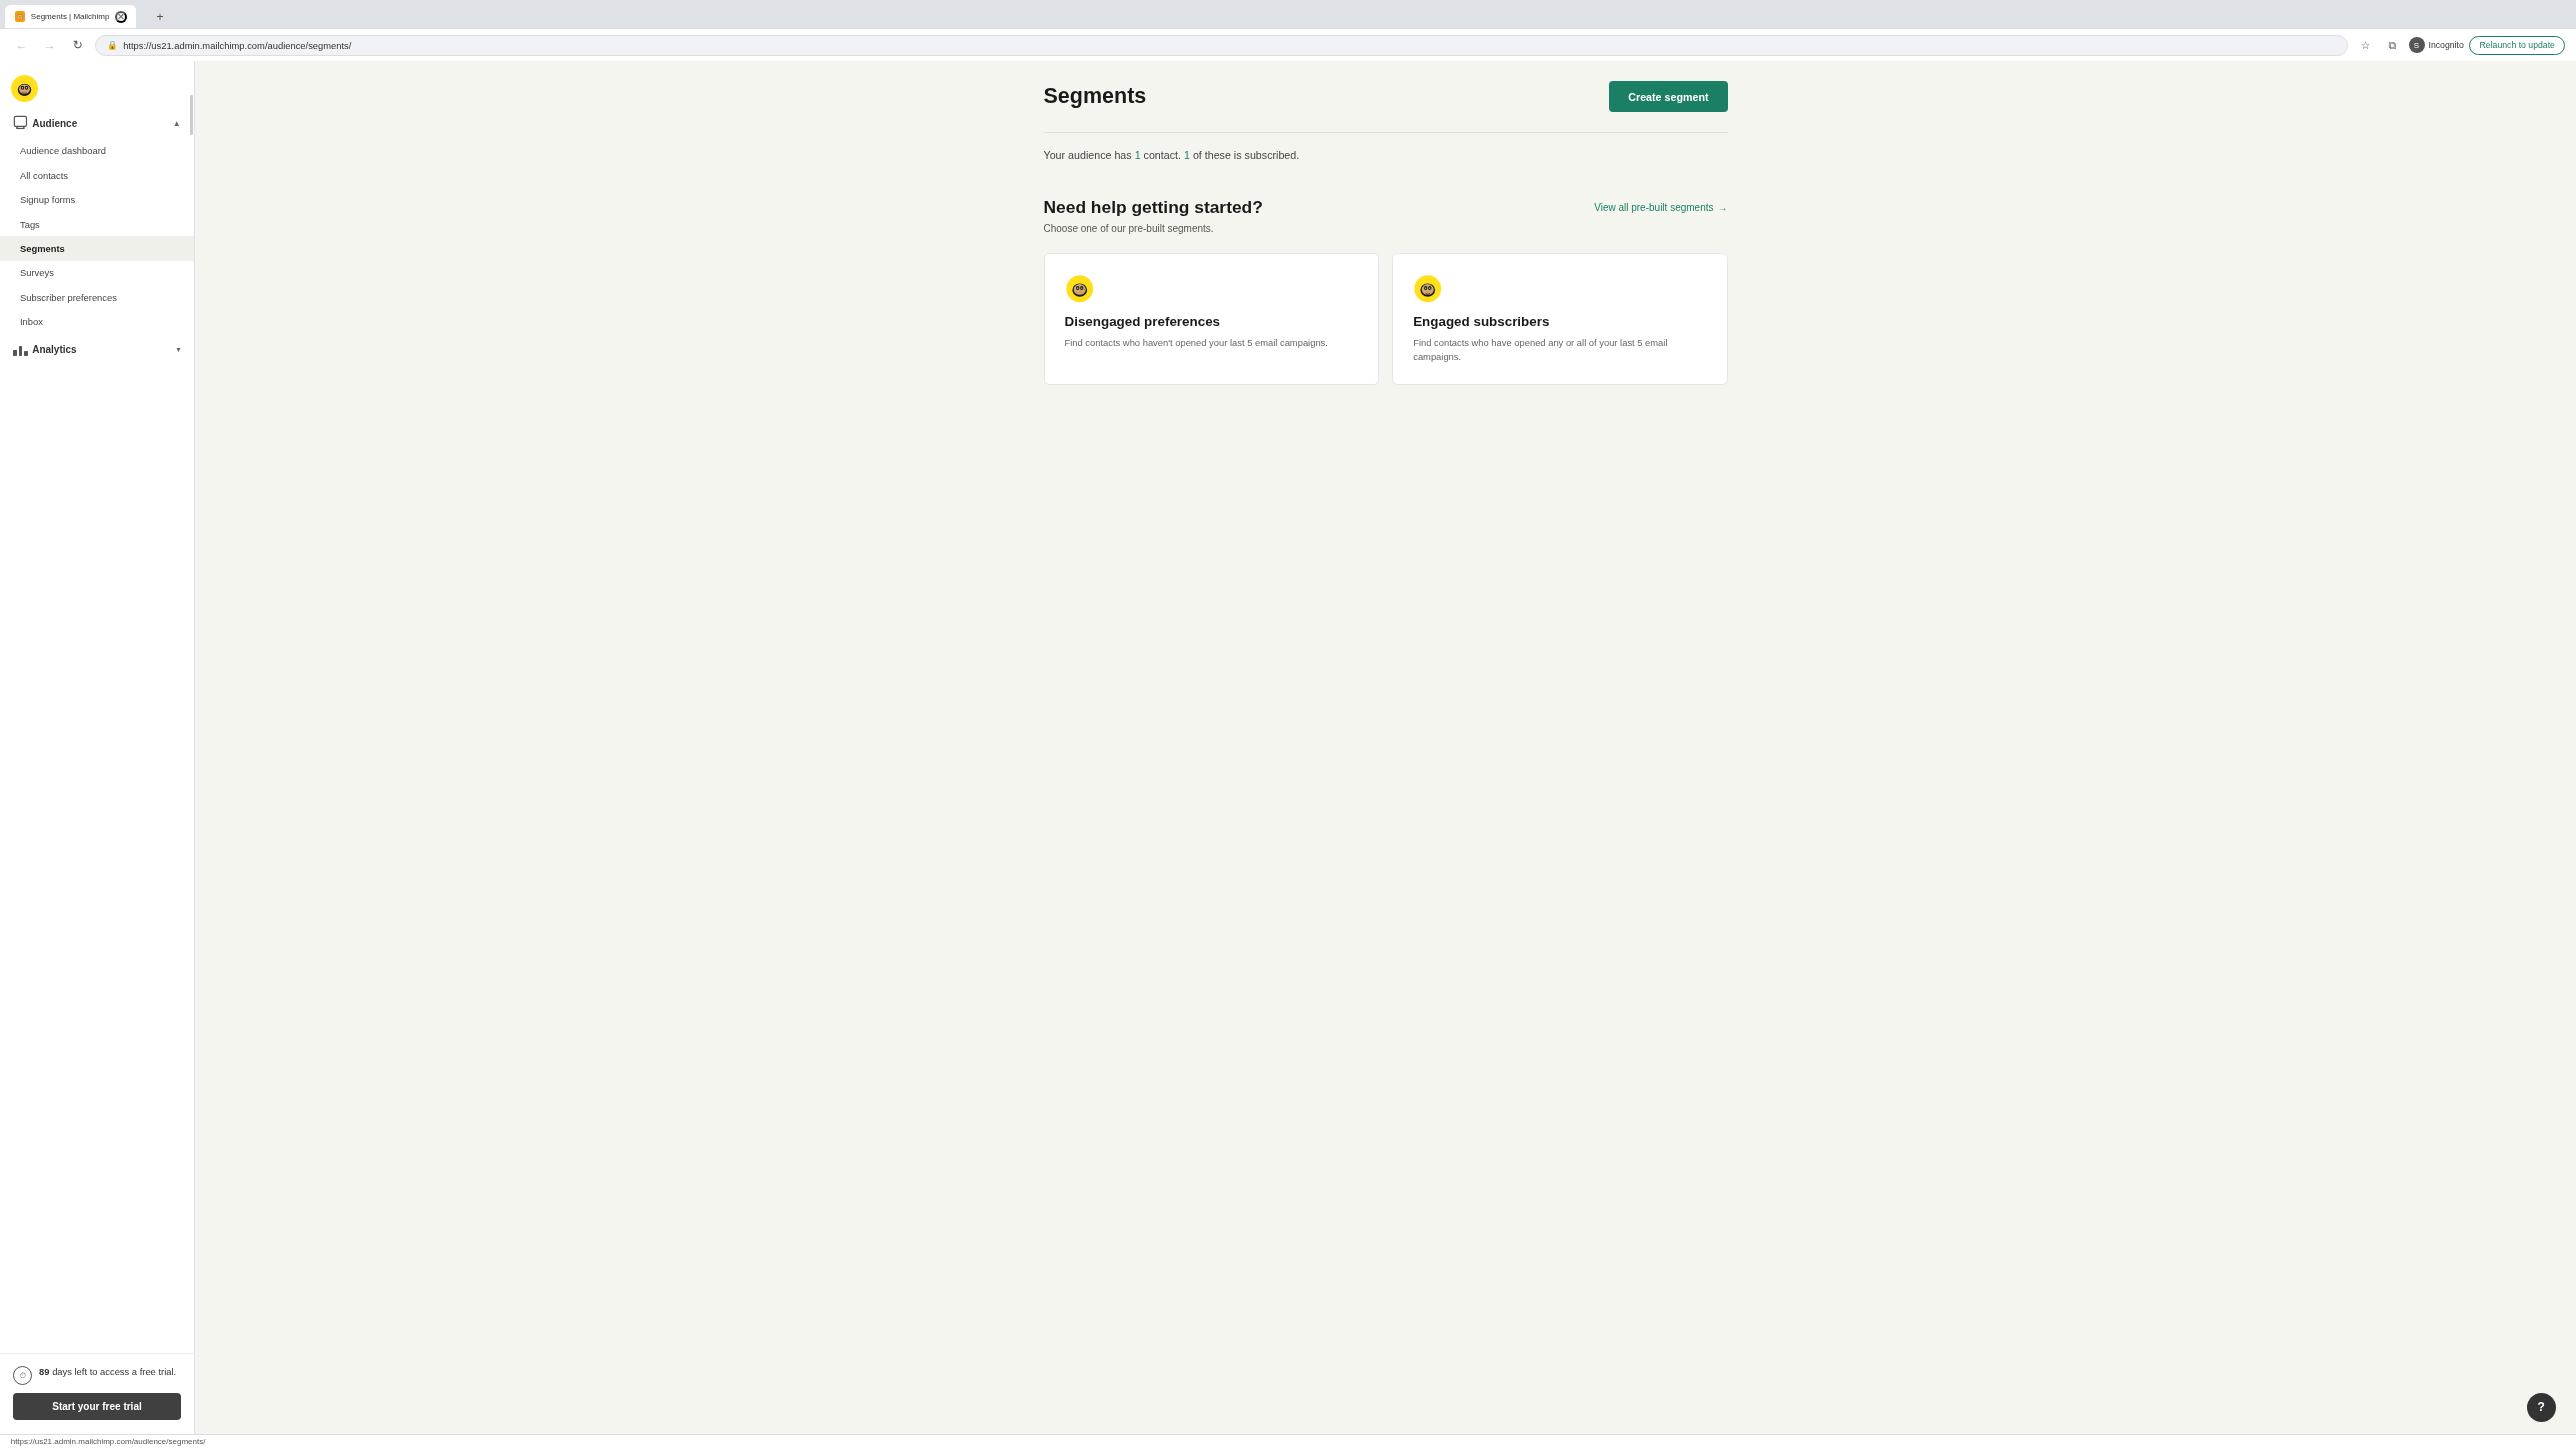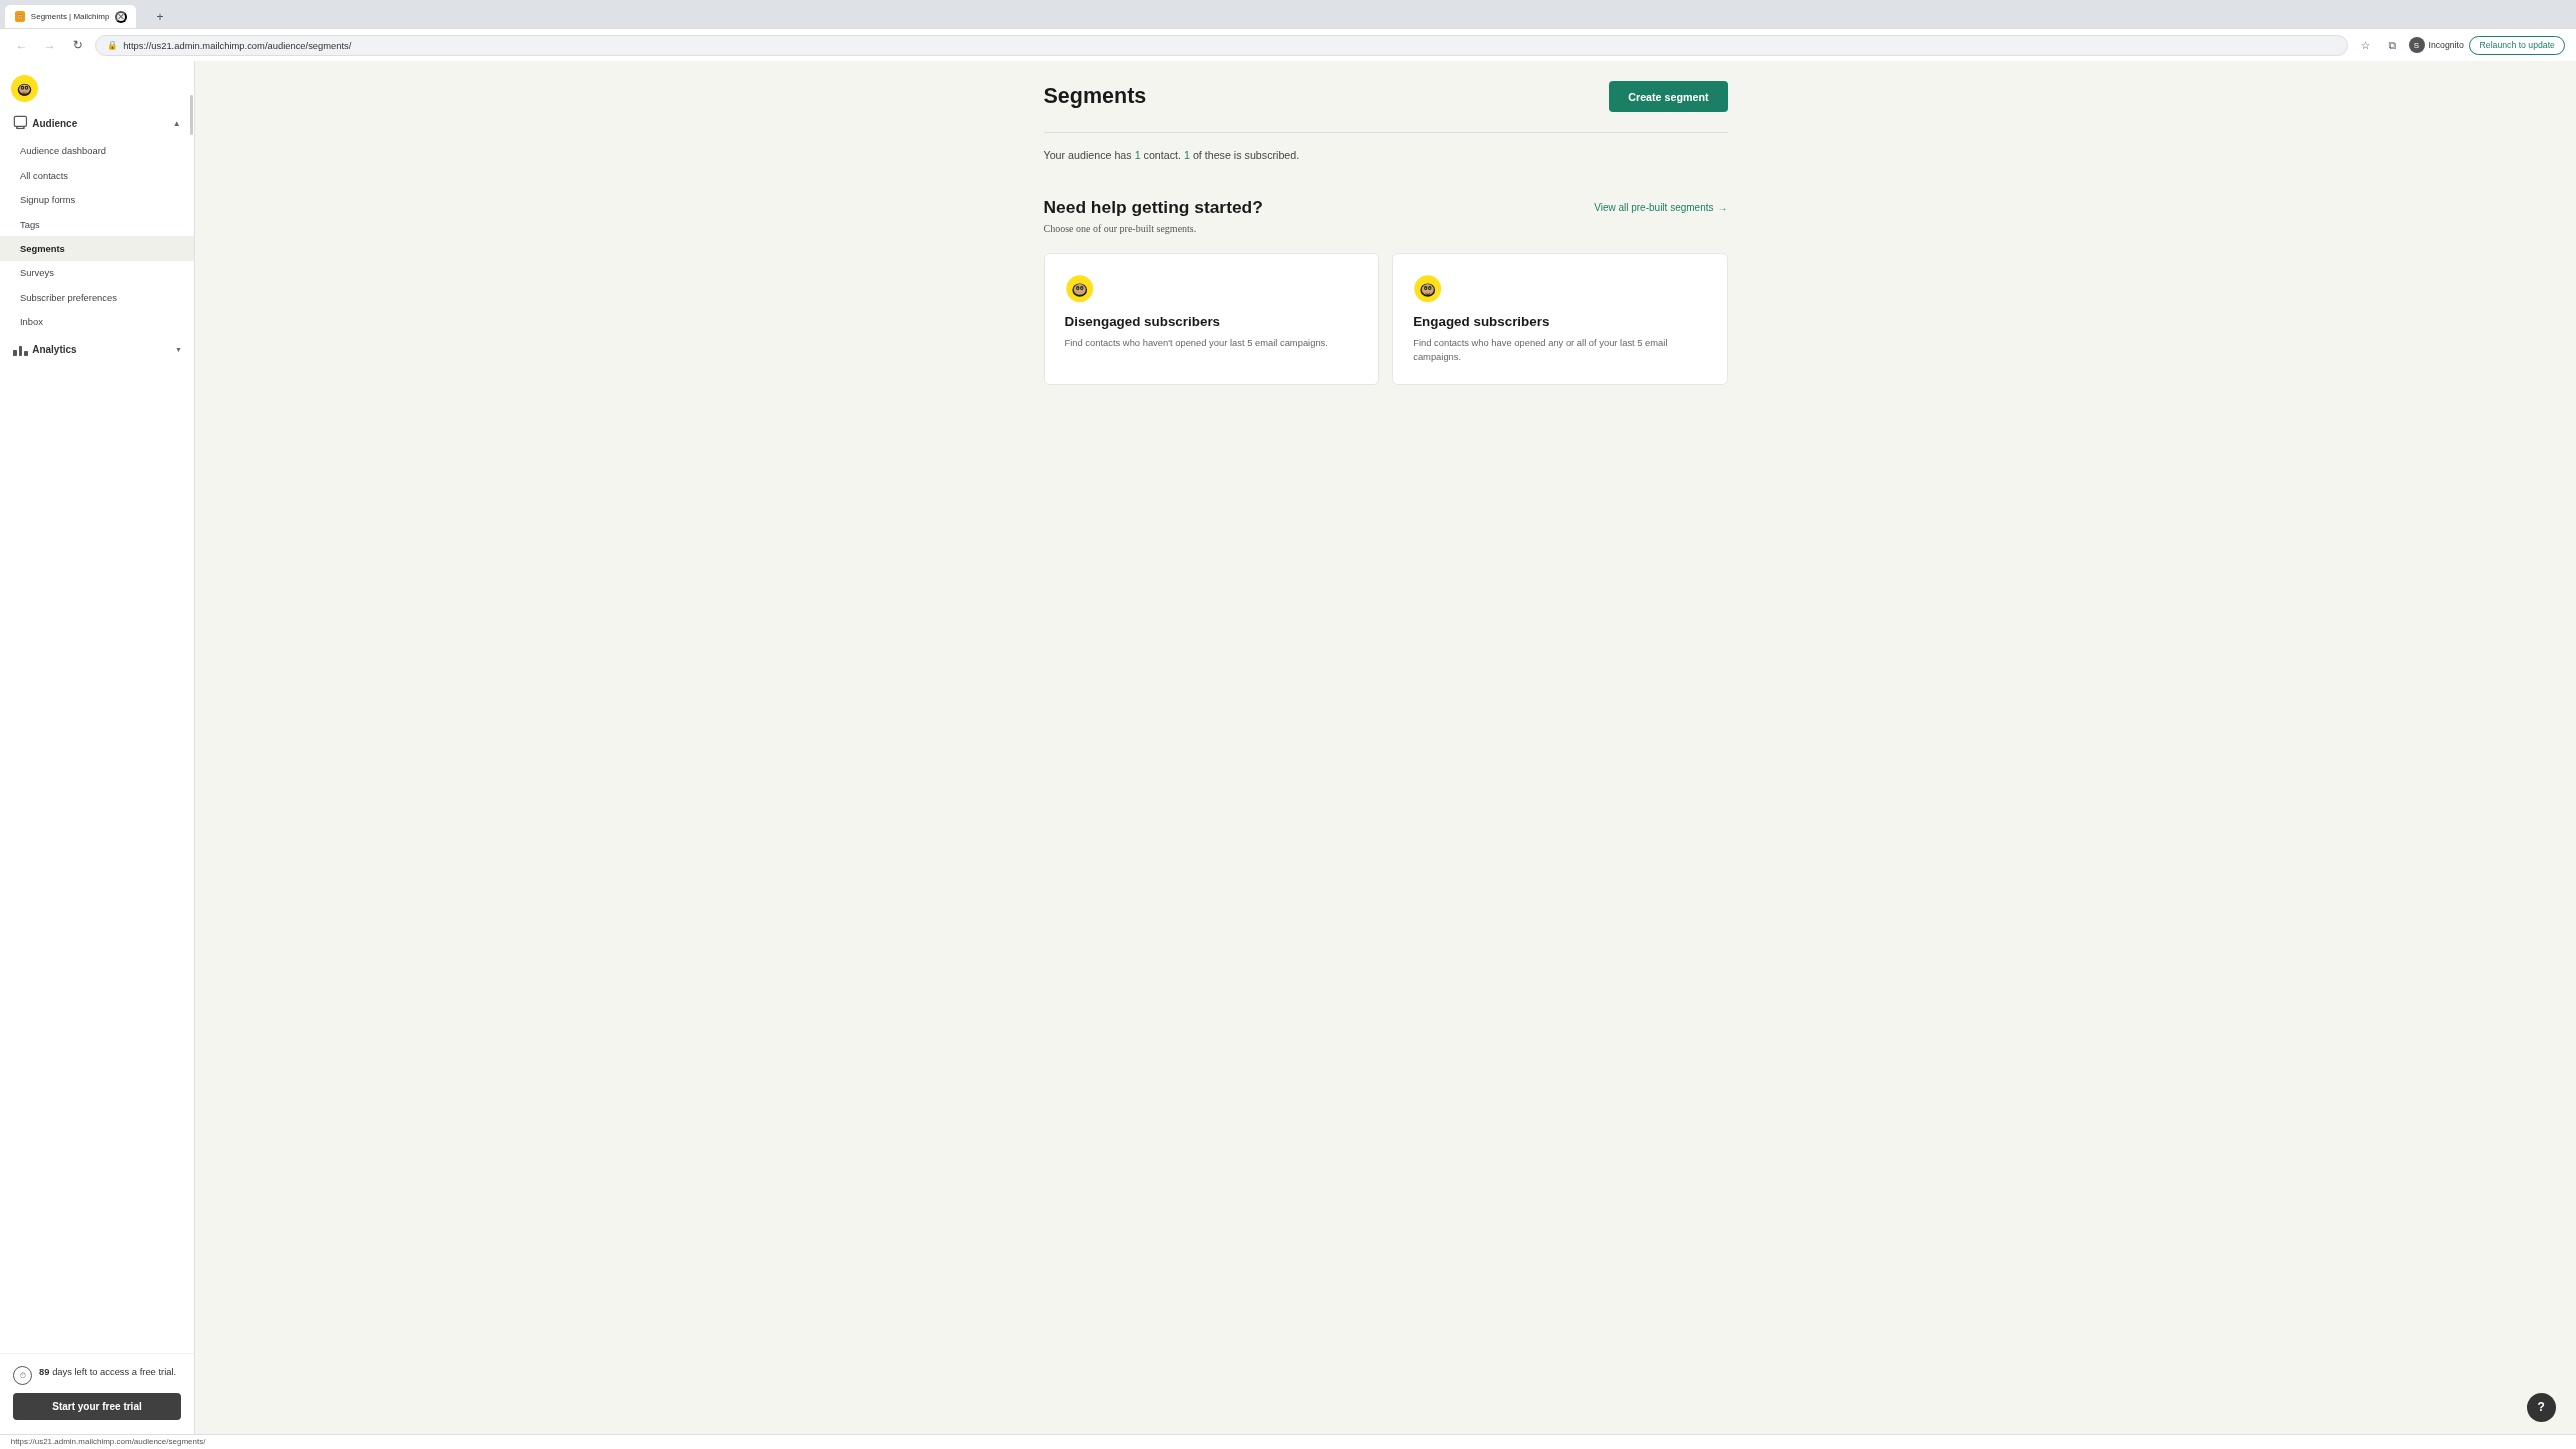--- a/index.html
+++ b/index.html
@@ -67,21 +67,21 @@
     .divider { border: none; border-top: 0.7px solid #ddd; margin: 13.4px 0; }
 
     .audience-name { font-size: 19px; font-weight: 700; color: #1a1a1a; margin-bottom: 6.7px; }
     .audience-desc { font-size: 10.7px; color: #444; line-height: 1.5; margin-bottom: 34px; }
     .audience-desc a { color: #1a7f64; text-decoration: none; }
 
     .help-section { }
     .help-header { display: flex; align-items: center; justify-content: space-between; margin-bottom: 5.4px; }
     .help-title { font-size: 17.4px; font-weight: 700; color: #1a1a1a; }
     .view-all-link { display: flex; align-items: center; gap: 4px; color: #1a7f64; font-size: 10px; text-decoration: none; cursor: pointer; }
-    .help-desc { font-size: 10px; color: #555; margin-bottom: 19px; font-family: Liberation Serif, serif; }
+    .help-desc { font-size: 10px; color: #555; margin-bottom: 19px; }
 
     .segment-cards { display: grid; grid-template-columns: 1fr 1fr; gap: 13.4px; }
     .segment-card { background: #fff; border-radius: 5.4px; padding: 20px; cursor: pointer; border: 0.7px solid #e5e5e5; }
     .card-icon { width: 29.5px; height: 29.5px; margin-bottom: 10.7px; }
     .card-title { font-size: 13.4px; font-weight: 700; color: #1a1a1a; margin-bottom: 6.7px; }
     .card-desc { font-size: 9.4px; color: #666; line-height: 1.5; }
 
     
     .status-bar { background: #fff; border-top: 0.7px solid #ddd; padding: 2.7px 10.7px; font-size: 8px; color: #555; }
 
@@ -254,21 +254,21 @@
                 <circle cx="22" cy="22" r="20" fill="#FFE01B"></circle>
                 <ellipse cx="22" cy="24" rx="11" ry="10" fill="#241C15"></ellipse>
                 <ellipse cx="22" cy="23" rx="9" ry="8" fill="#C9A96E"></ellipse>
                 <ellipse cx="19" cy="21" rx="2.5" ry="3" fill="#241C15"></ellipse>
                 <ellipse cx="25" cy="21" rx="2.5" ry="3" fill="#241C15"></ellipse>
                 <circle cx="19" cy="21" r="1" fill="#fff"></circle>
                 <circle cx="25" cy="21" r="1" fill="#fff"></circle>
                 <ellipse cx="22" cy="27" rx="3" ry="2" fill="#E8967A"></ellipse>
               </svg>
             </div>
-            <h3 class="card-title">Disengaged subscribers</h3>
+            <h3 class="card-title">Disengaged preferences</h3>
             <p class="card-desc">Find contacts who haven't opened your last 5 email campaigns.</p>
           </div>
           <div class="segment-card">
             <div class="card-icon">
               <svg viewBox="0 0 44 44" width="29.5" height="29.5">
                 <circle cx="22" cy="22" r="20" fill="#FFE01B"></circle>
                 <ellipse cx="22" cy="24" rx="11" ry="10" fill="#241C15"></ellipse>
                 <ellipse cx="22" cy="23" rx="9" ry="8" fill="#C9A96E"></ellipse>
                 <ellipse cx="19" cy="21" rx="2.5" ry="3" fill="#241C15"></ellipse>
                 <ellipse cx="25" cy="21" rx="2.5" ry="3" fill="#241C15"></ellipse>

